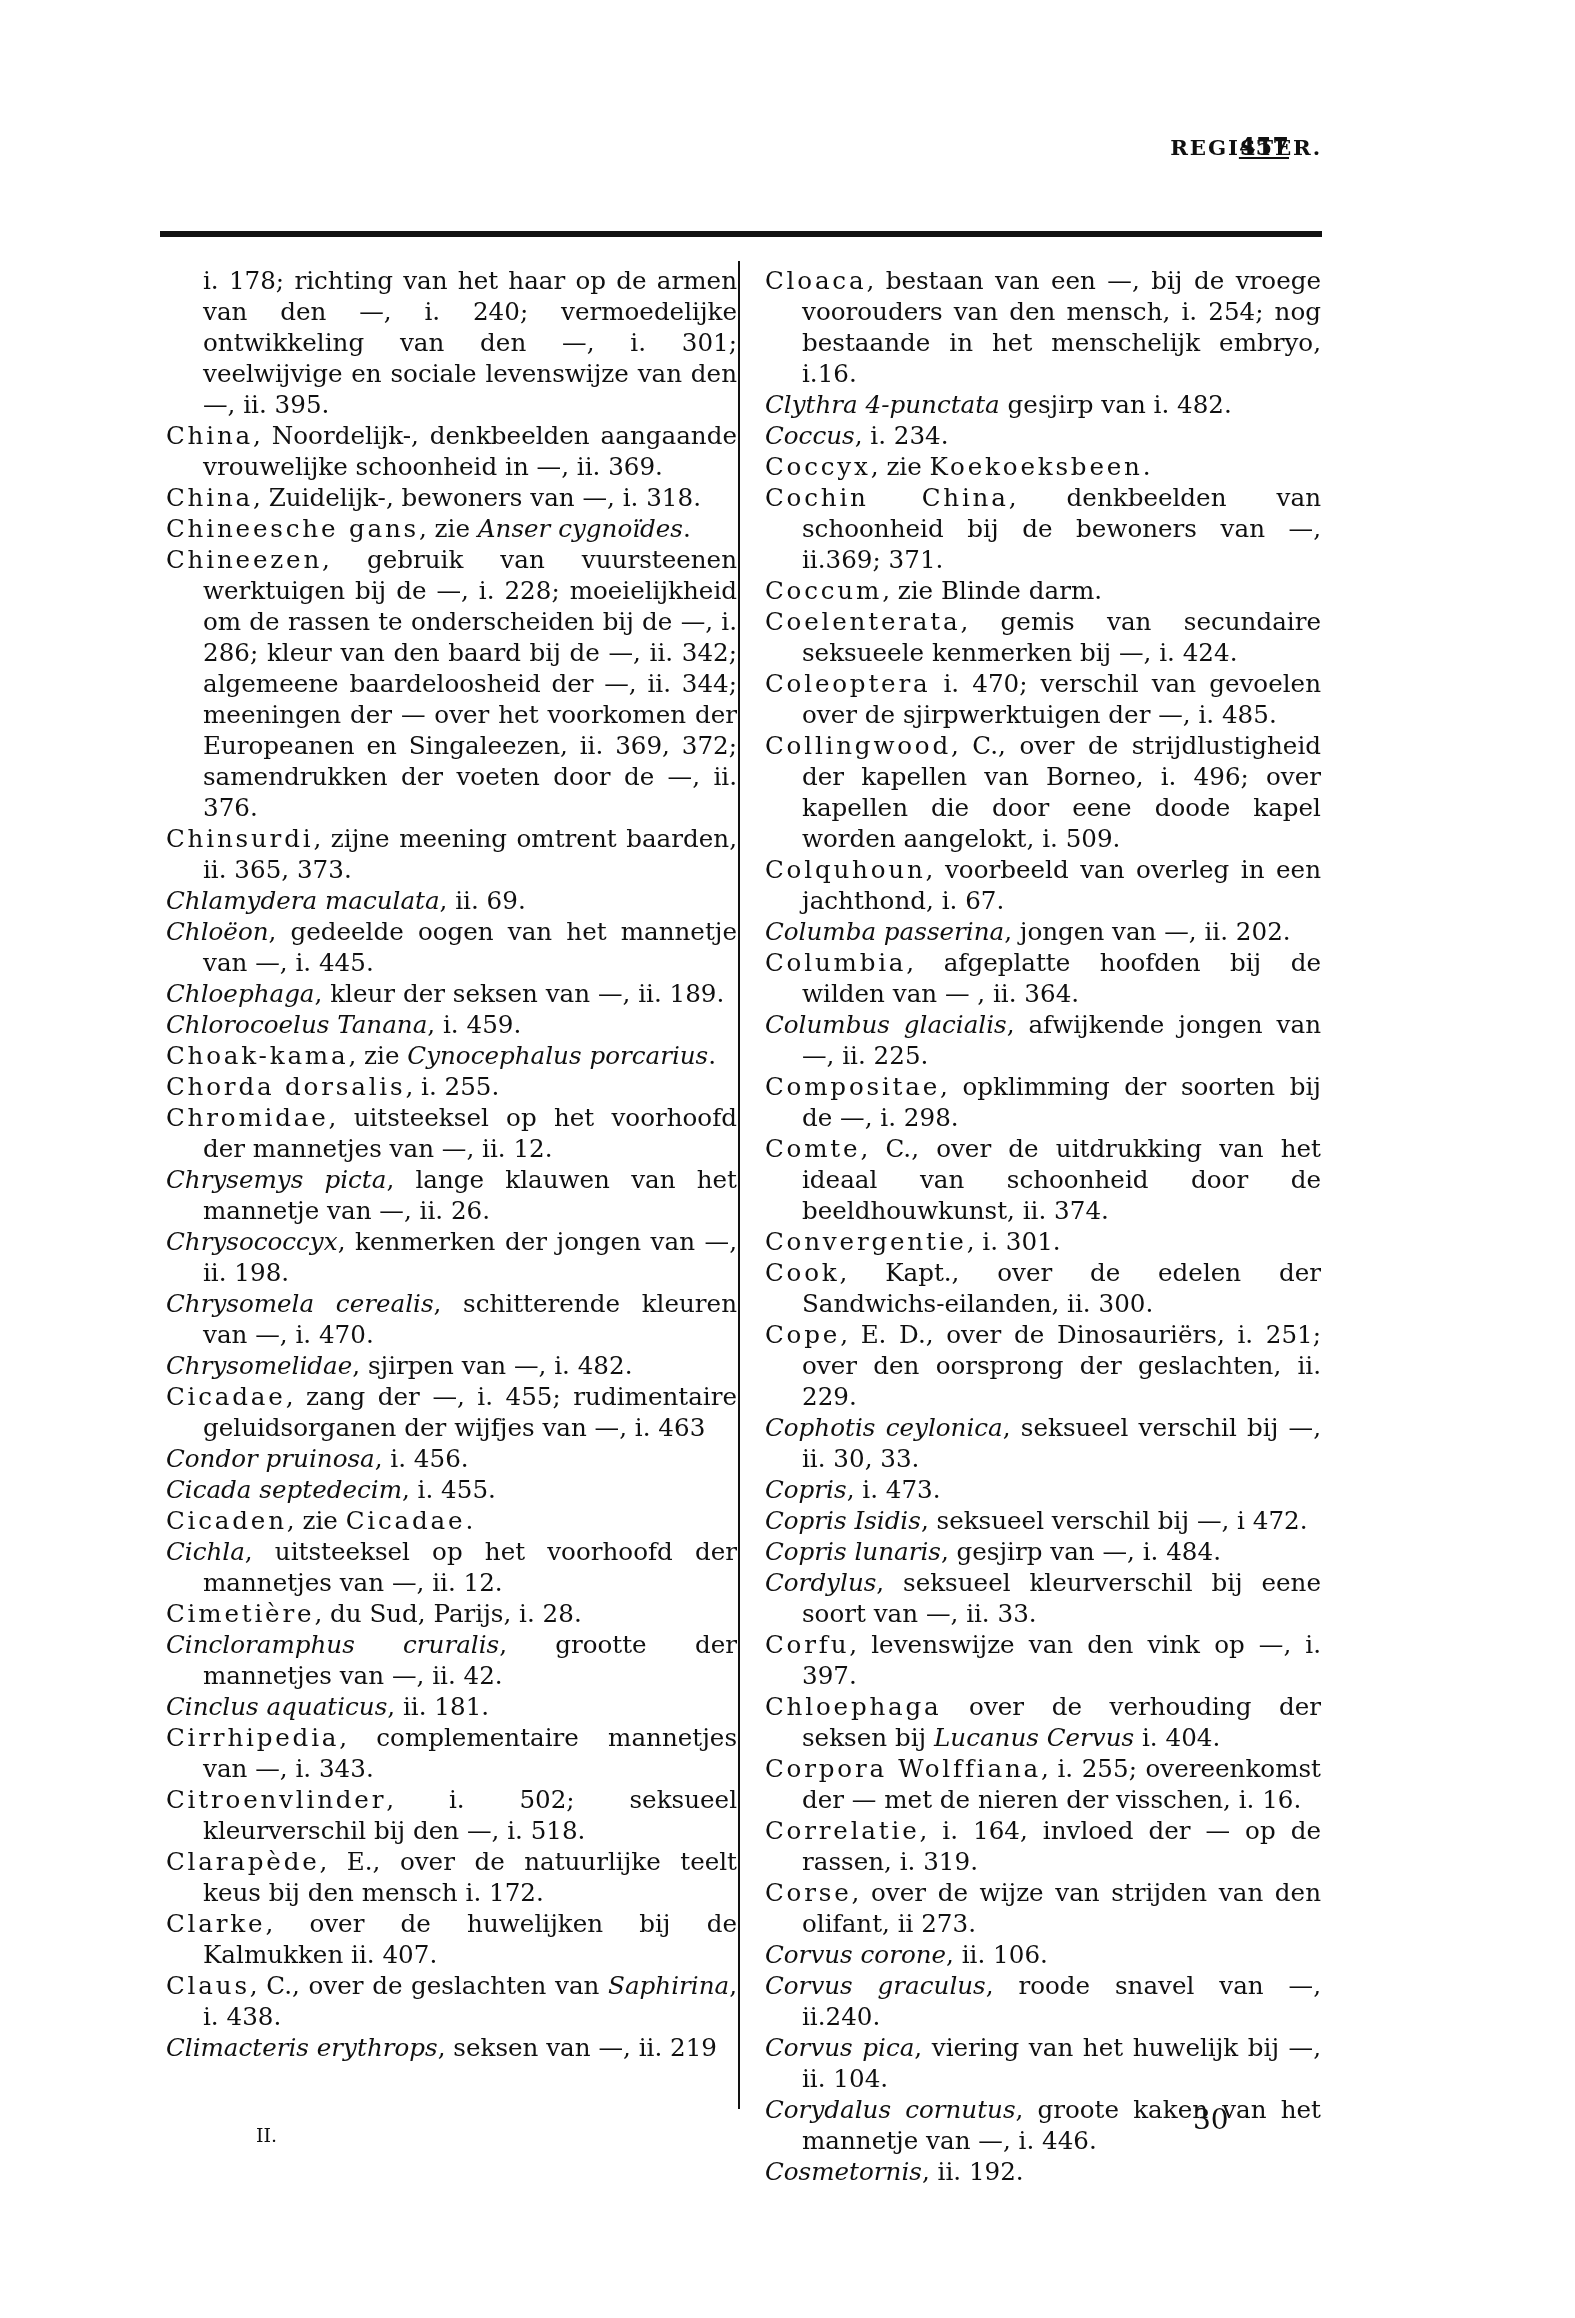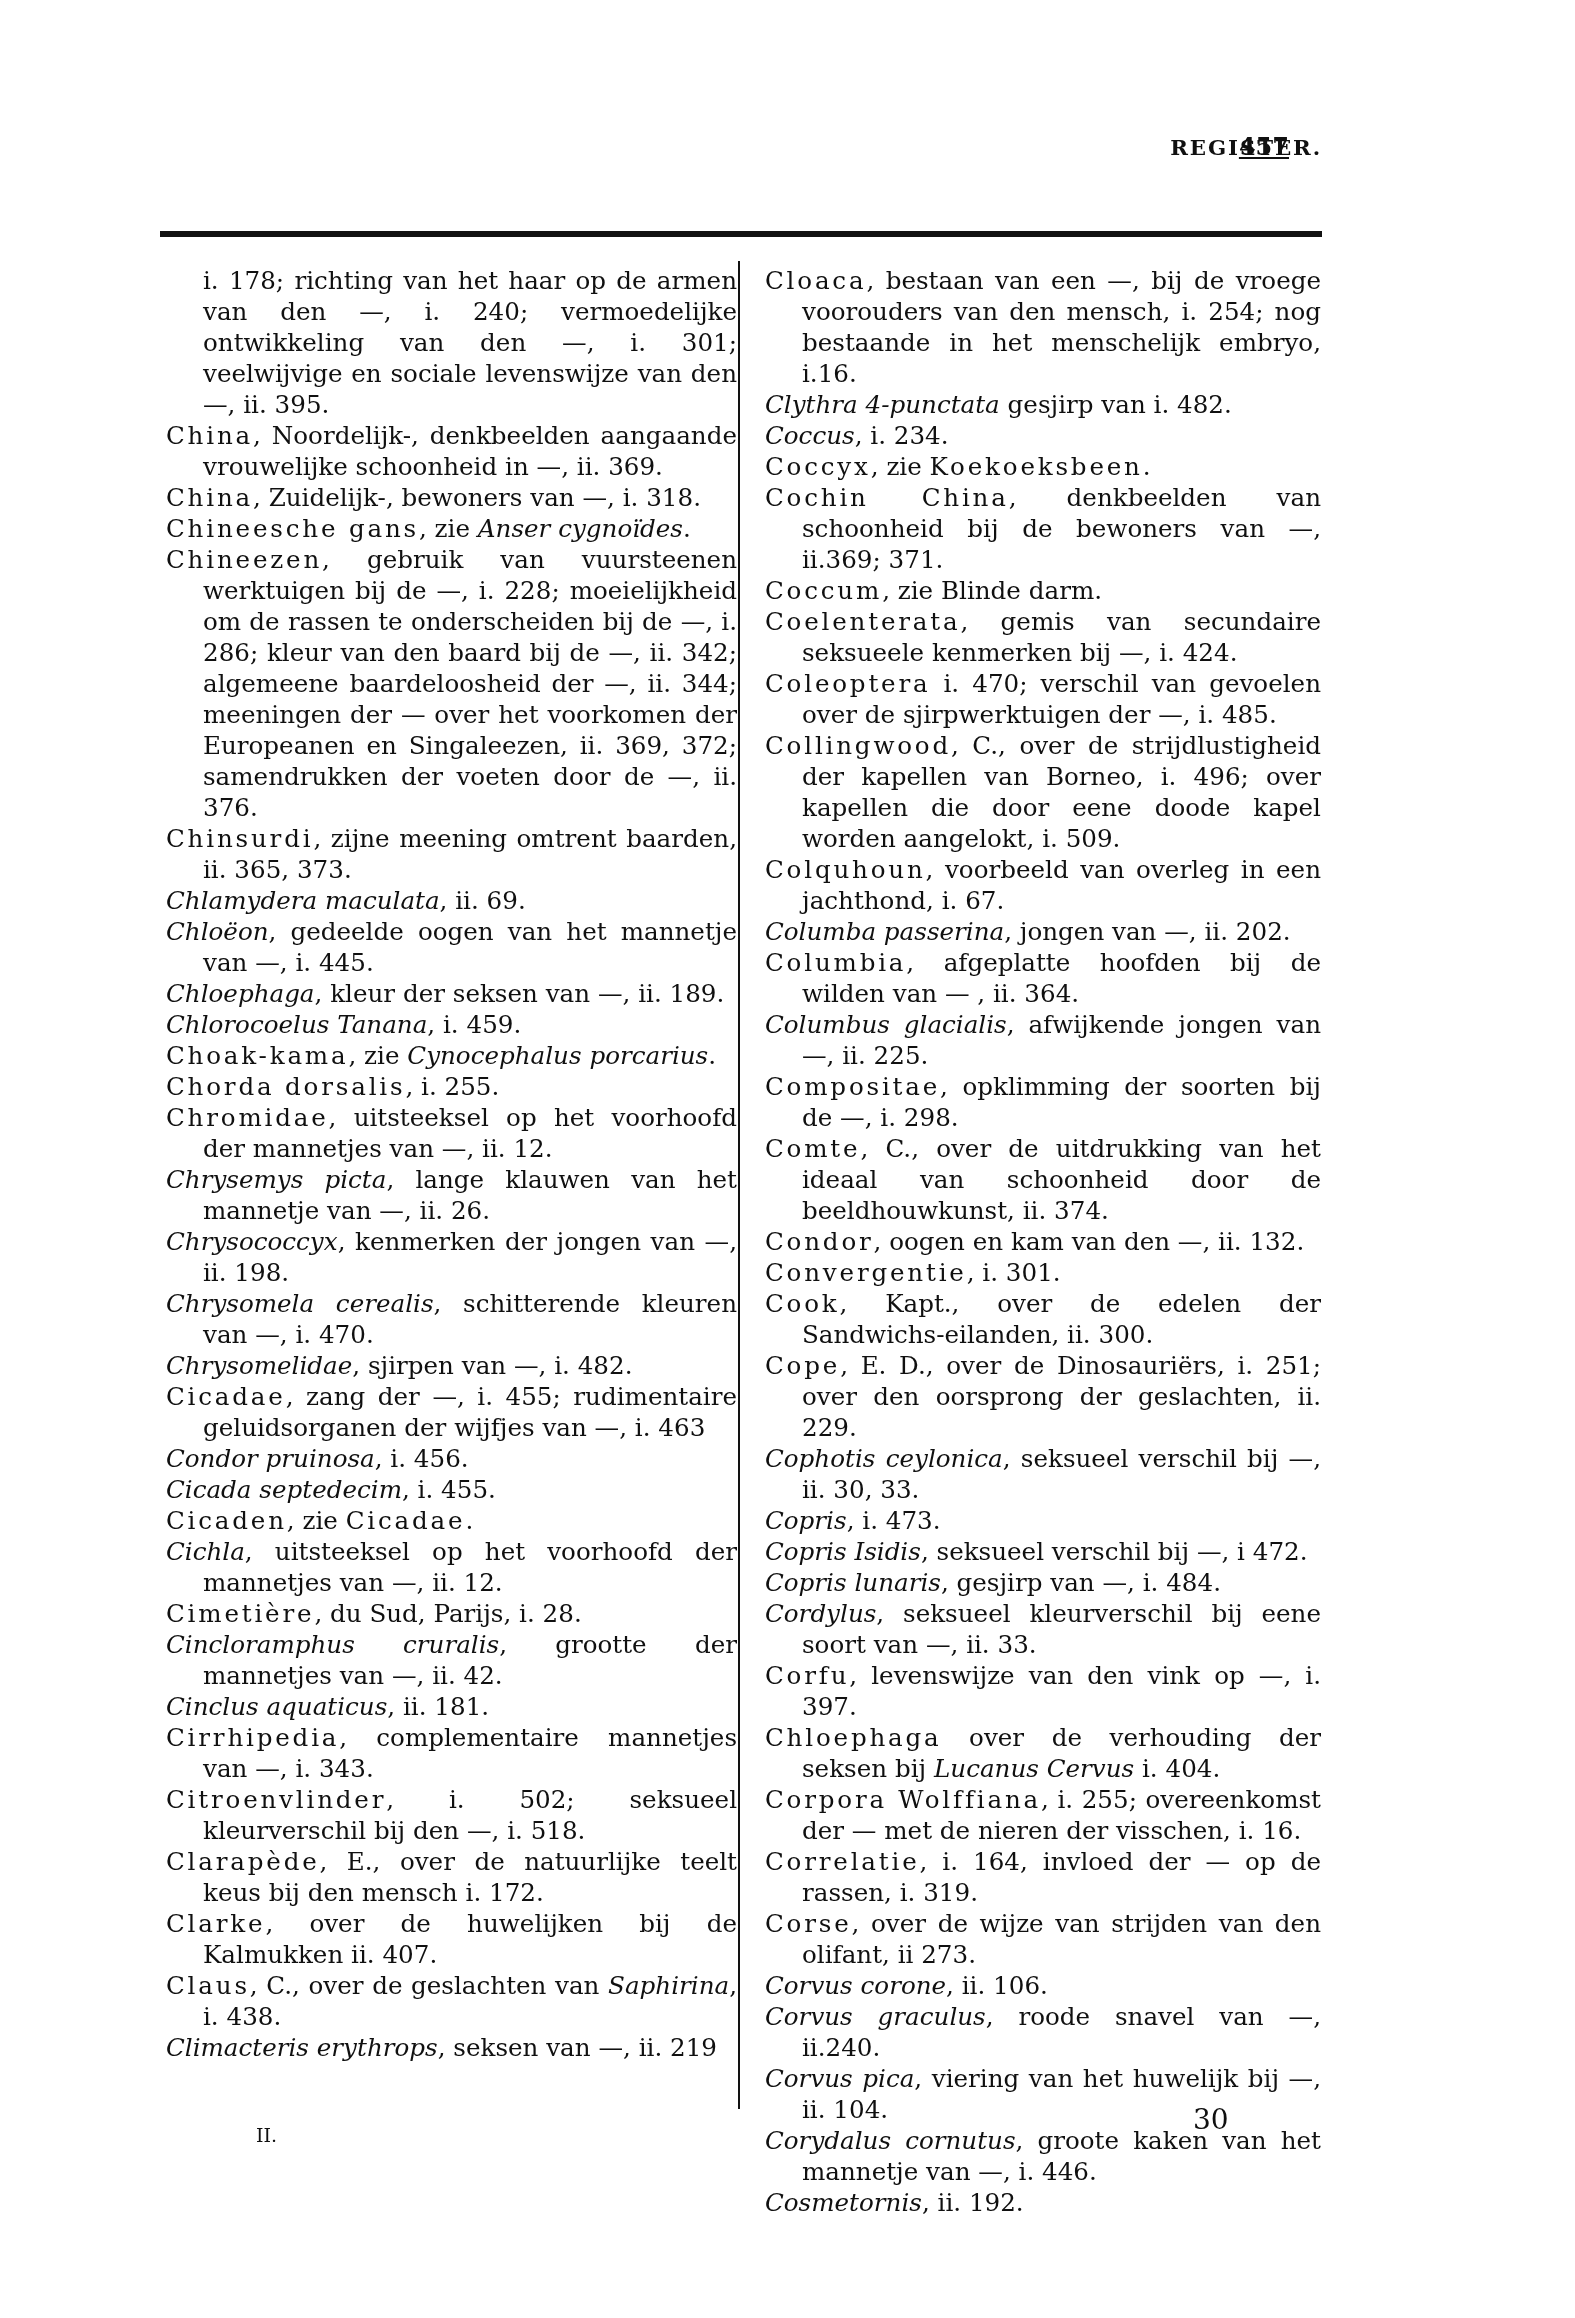--- a/index.html
+++ b/index.html
@@ -130,21 +130,20 @@
       <p class="entry"><span class="seg-spaced">Coccum</span><span class="seg-plain">, zie Blinde darm.</span></p>
       <p class="entry"><span class="seg-spaced">Coelenterata</span><span class="seg-plain">, gemis van secundaire seksueele kenmerken bij —, i. 424.</span></p>
       <p class="entry"><span class="seg-spaced">Coleoptera</span><span class="seg-plain"> i. 470; verschil van gevoelen over de sjirpwerktuigen der —, i. 485.</span></p>
       <p class="entry"><span class="seg-spaced">Collingwood</span><span class="seg-plain">, C., over de strijdlustigheid der kapellen van Borneo, i. 496; over kapellen die door eene doode kapel worden aangelokt, i. 509.</span></p>
       <p class="entry"><span class="seg-spaced">Colquhoun</span><span class="seg-plain">, voorbeeld van overleg in een jachthond, i. 67.</span></p>
       <p class="entry"><span class="seg-italic">Columba passerina</span><span class="seg-plain">, jongen van —, ii. 202.</span></p>
       <p class="entry"><span class="seg-spaced">Columbia</span><span class="seg-plain">, afgeplatte hoofden bij de wilden van — , ii. 364.</span></p>
       <p class="entry"><span class="seg-italic">Columbus glacialis</span><span class="seg-plain">, afwijkende jongen van —, ii. 225.</span></p>
       <p class="entry"><span class="seg-spaced">Compositae</span><span class="seg-plain">, opklimming der soorten bij de —, i. 298.</span></p>
       <p class="entry"><span class="seg-spaced">Comte</span><span class="seg-plain">, C., over de uitdrukking van het ideaal van schoonheid door de beeldhouwkunst, ii. 374.</span></p>
-      <p class="entry"><span class="seg-spaced">Condor</span><span class="seg-plain">, oogen en kam van den —, ii. 132.</span></p>
       <p class="entry"><span class="seg-spaced">Convergentie</span><span class="seg-plain">, i. 301.</span></p>
       <p class="entry"><span class="seg-spaced">Cook</span><span class="seg-plain">, Kapt., over de edelen der Sandwichs-eilanden, ii. 300.</span></p>
       <p class="entry"><span class="seg-spaced">Cope</span><span class="seg-plain">, E. D., over de Dinosauriërs, i. 251; over den oorsprong der geslachten, ii. 229.</span></p>
       <p class="entry"><span class="seg-italic">Cophotis ceylonica</span><span class="seg-plain">, seksueel verschil bij —, ii. 30, 33.</span></p>
       <p class="entry"><span class="seg-italic">Copris</span><span class="seg-plain">, i. 473.</span></p>
       <p class="entry"><span class="seg-italic">Copris Isidis</span><span class="seg-plain">, seksueel verschil bij —, i 472.</span></p>
       <p class="entry"><span class="seg-italic">Copris lunaris</span><span class="seg-plain">, gesjirp van —, i. 484.</span></p>
       <p class="entry"><span class="seg-italic">Cordylus</span><span class="seg-plain">, seksueel kleurverschil bij eene soort van —, ii. 33.</span></p>
       <p class="entry"><span class="seg-spaced">Corfu</span><span class="seg-plain">, levenswijze van den vink op —, i. 397.</span></p>
       <p class="entry"><span class="seg-spaced">Chloephaga</span><span class="seg-plain"> over de verhouding der seksen bij </span><span class="seg-italic">Lucanus Cervus</span><span class="seg-plain"> i. 404.</span></p>

